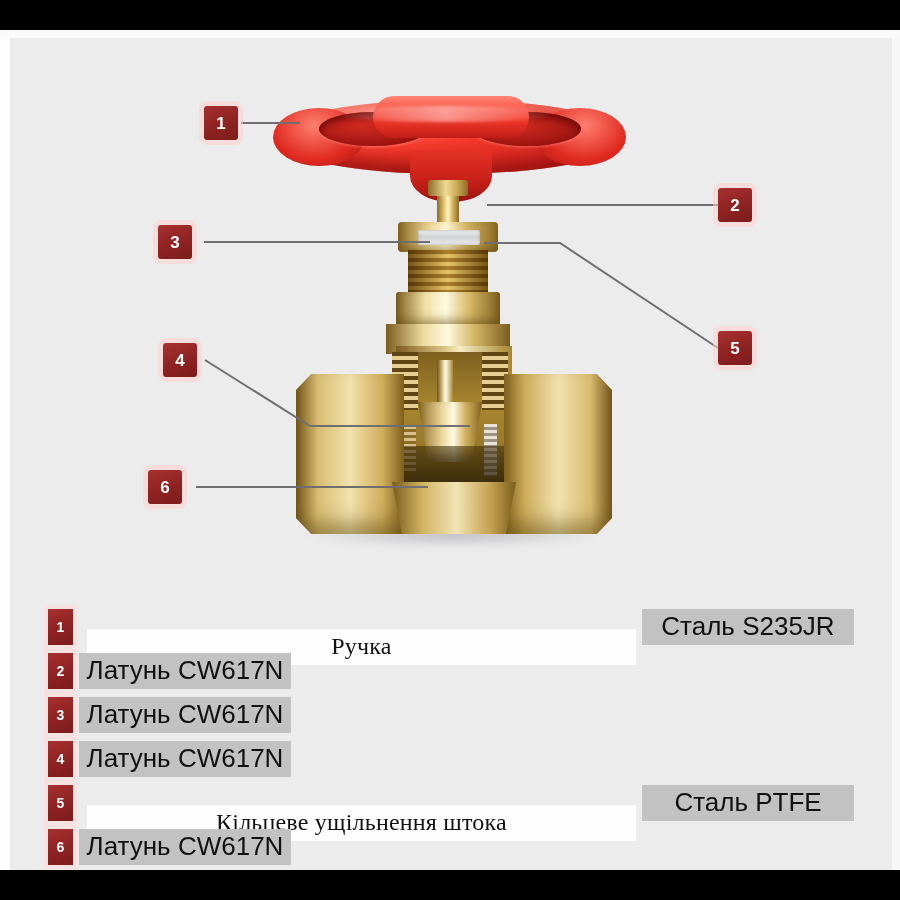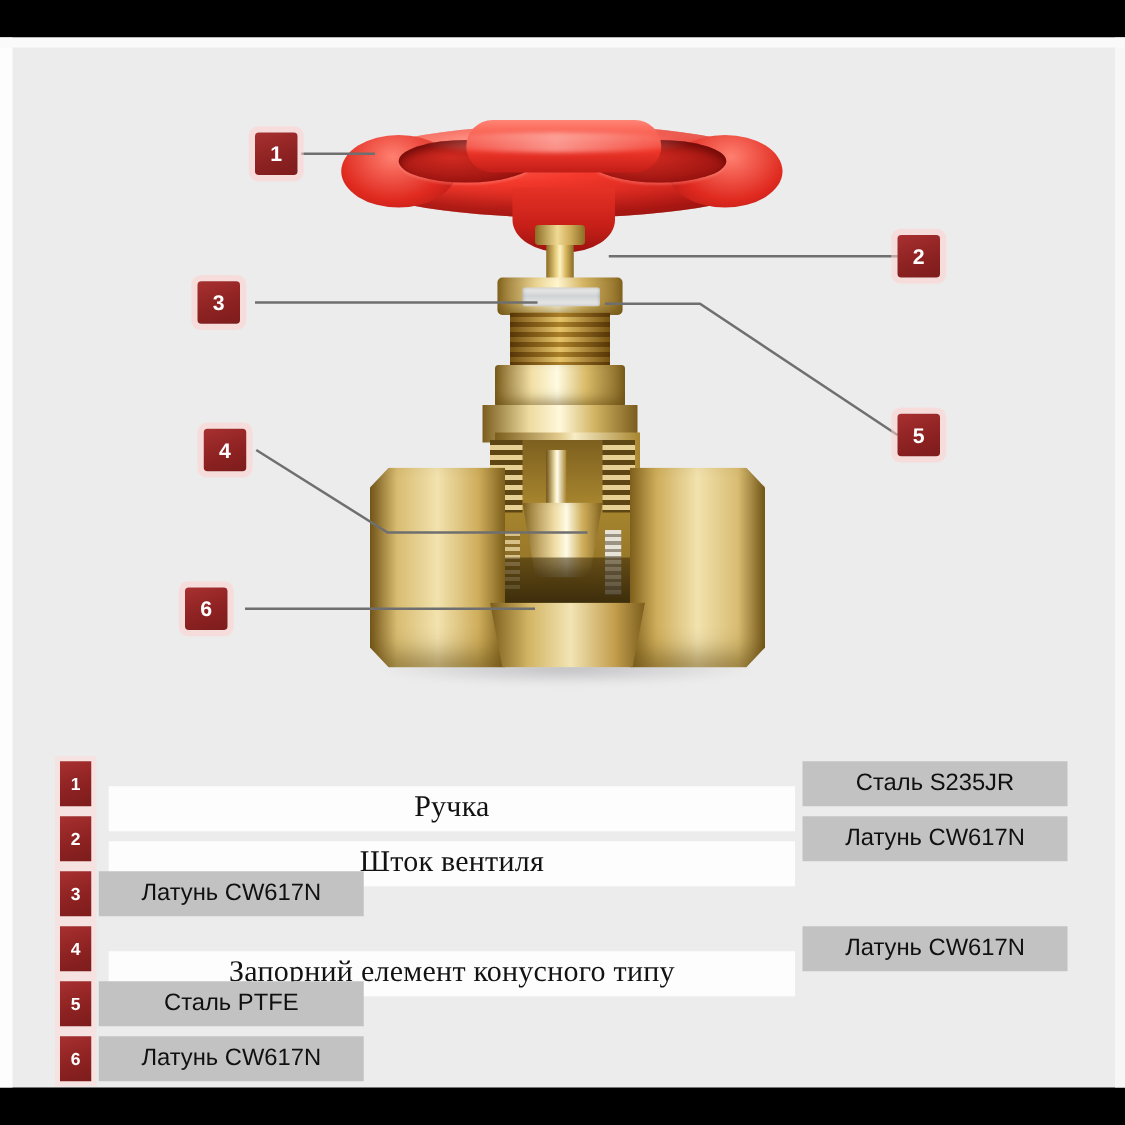--- a/index.html
+++ b/index.html
@@ -128,21 +128,21 @@
     background:linear-gradient(160deg,#a83030 0%,#8e2222 55%,#7d1c1c 100%);
     box-shadow:0 0 0 4px rgba(255,216,214,.5);
     color:#fff;font-family:"Liberation Sans",sans-serif;font-weight:bold;font-size:14px;
     display:flex;align-items:center;justify-content:center;}
   .lname{flex:1 1 auto;height:36px;margin-left:14px;background:#fdfdfd;
     display:flex;align-items:center;justify-content:center;
     font-size:24px;color:#121212;white-space:nowrap;
     letter-spacing:.2px;margin-top:40px;}
   .lmat{flex:0 0 212px;height:36px;margin-left:6px;background:#c2c2c2;
     display:flex;align-items:center;justify-content:center;
-    font-family:"Liberation Sans",sans-serif;font-size:19px;color:#101010;white-space:nowrap;}
+    font-family:"Liberation Sans",sans-serif;font-size:26px;color:#101010;white-space:nowrap;}
 </style>
 </head>
 <body>
 
 <div id="page">
   <div id="card">
     <div class="edge-l"></div>
     <div class="edge-r"></div>
     <div class="edge-t"></div>
 
@@ -202,34 +202,33 @@
     </div>
 
     <div id="legend">
       <div class="lrow">
         <div class="lnum">1</div>
         <div class="lname">Ручка</div>
         <div class="lmat">Сталь S235JR</div>
       </div>
       <div class="lrow">
         <div class="lnum">2</div>
-        <div class="lname">Шток вентиля</div>
         <div class="lmat">Латунь CW617N</div>
       </div>
       <div class="lrow">
         <div class="lnum">3</div>
         <div class="lmat">Латунь CW617N</div>
       </div>
       <div class="lrow">
         <div class="lnum">4</div>
-        <div class="lname">Запорний елемент конусного типу</div>
         <div class="lmat">Латунь CW617N</div>
       </div>
       <div class="lrow">
         <div class="lnum">5</div>
+        <div class="lname">Кільцеве ущільнення штока</div>
         <div class="lmat">Сталь PTFE</div>
       </div>
       <div class="lrow">
         <div class="lnum">6</div>
         <div class="lmat">Латунь CW617N</div>
       </div>
     </div>
   </div>
 </div>
 

